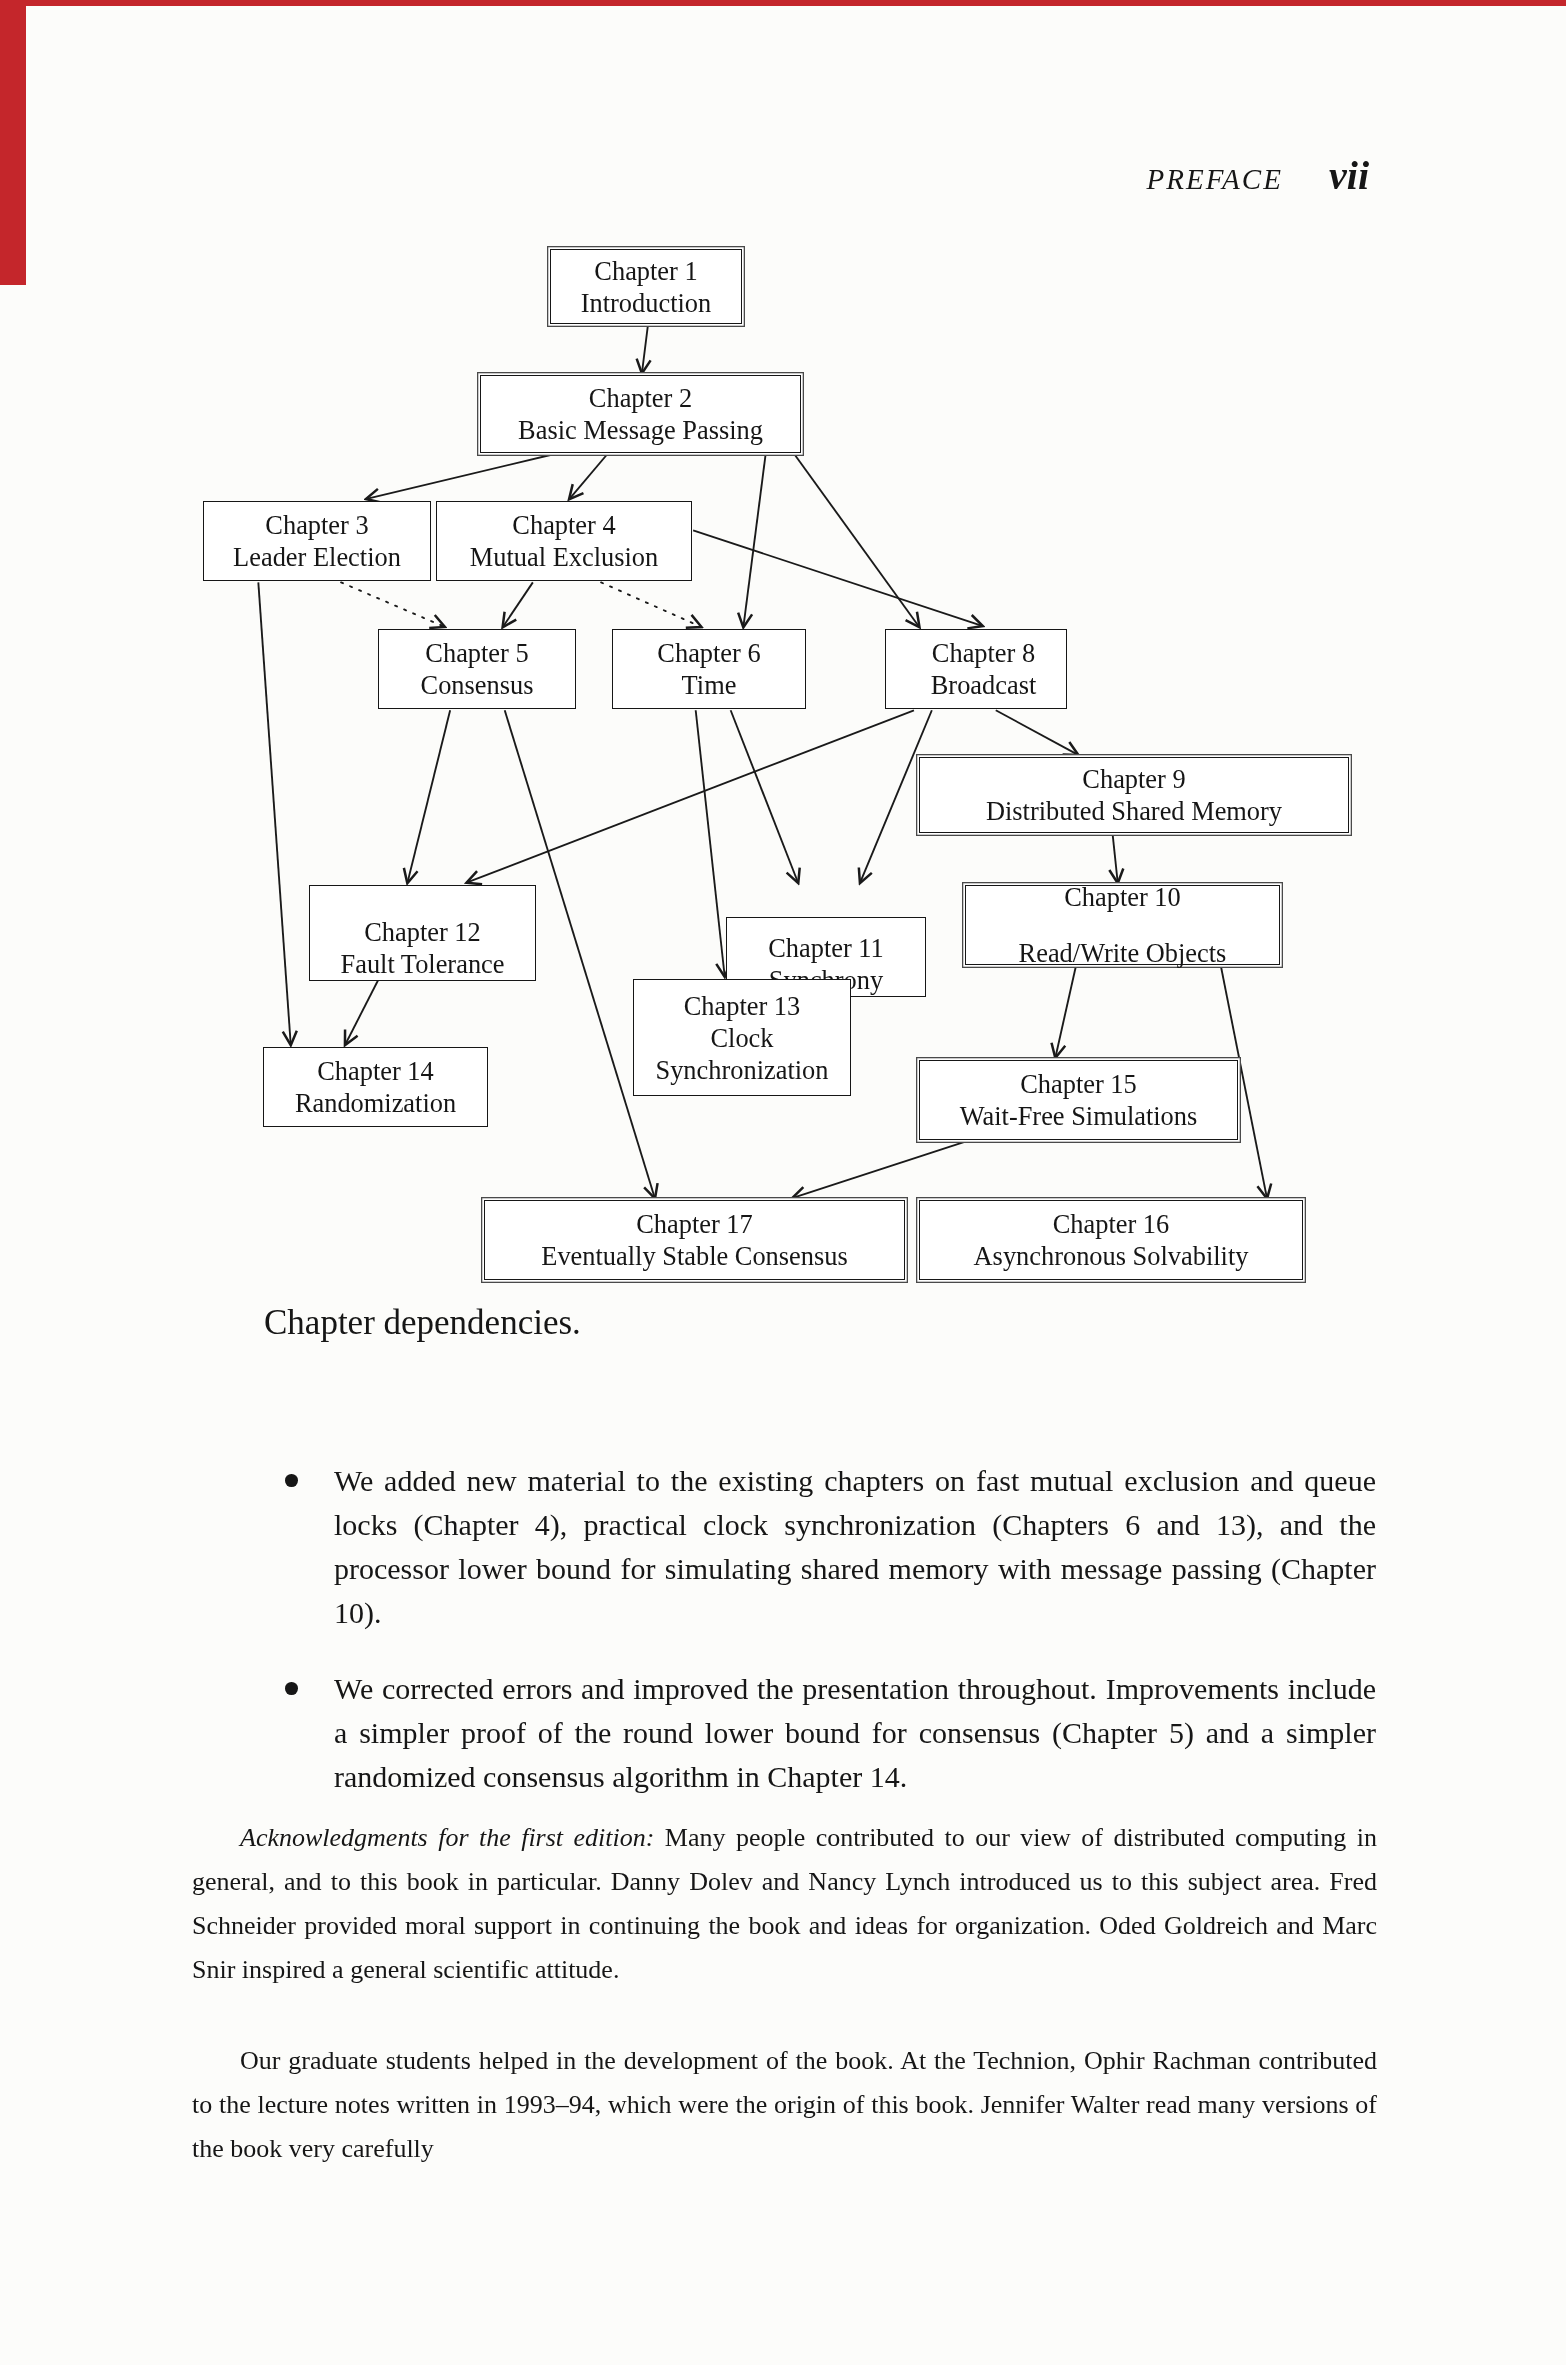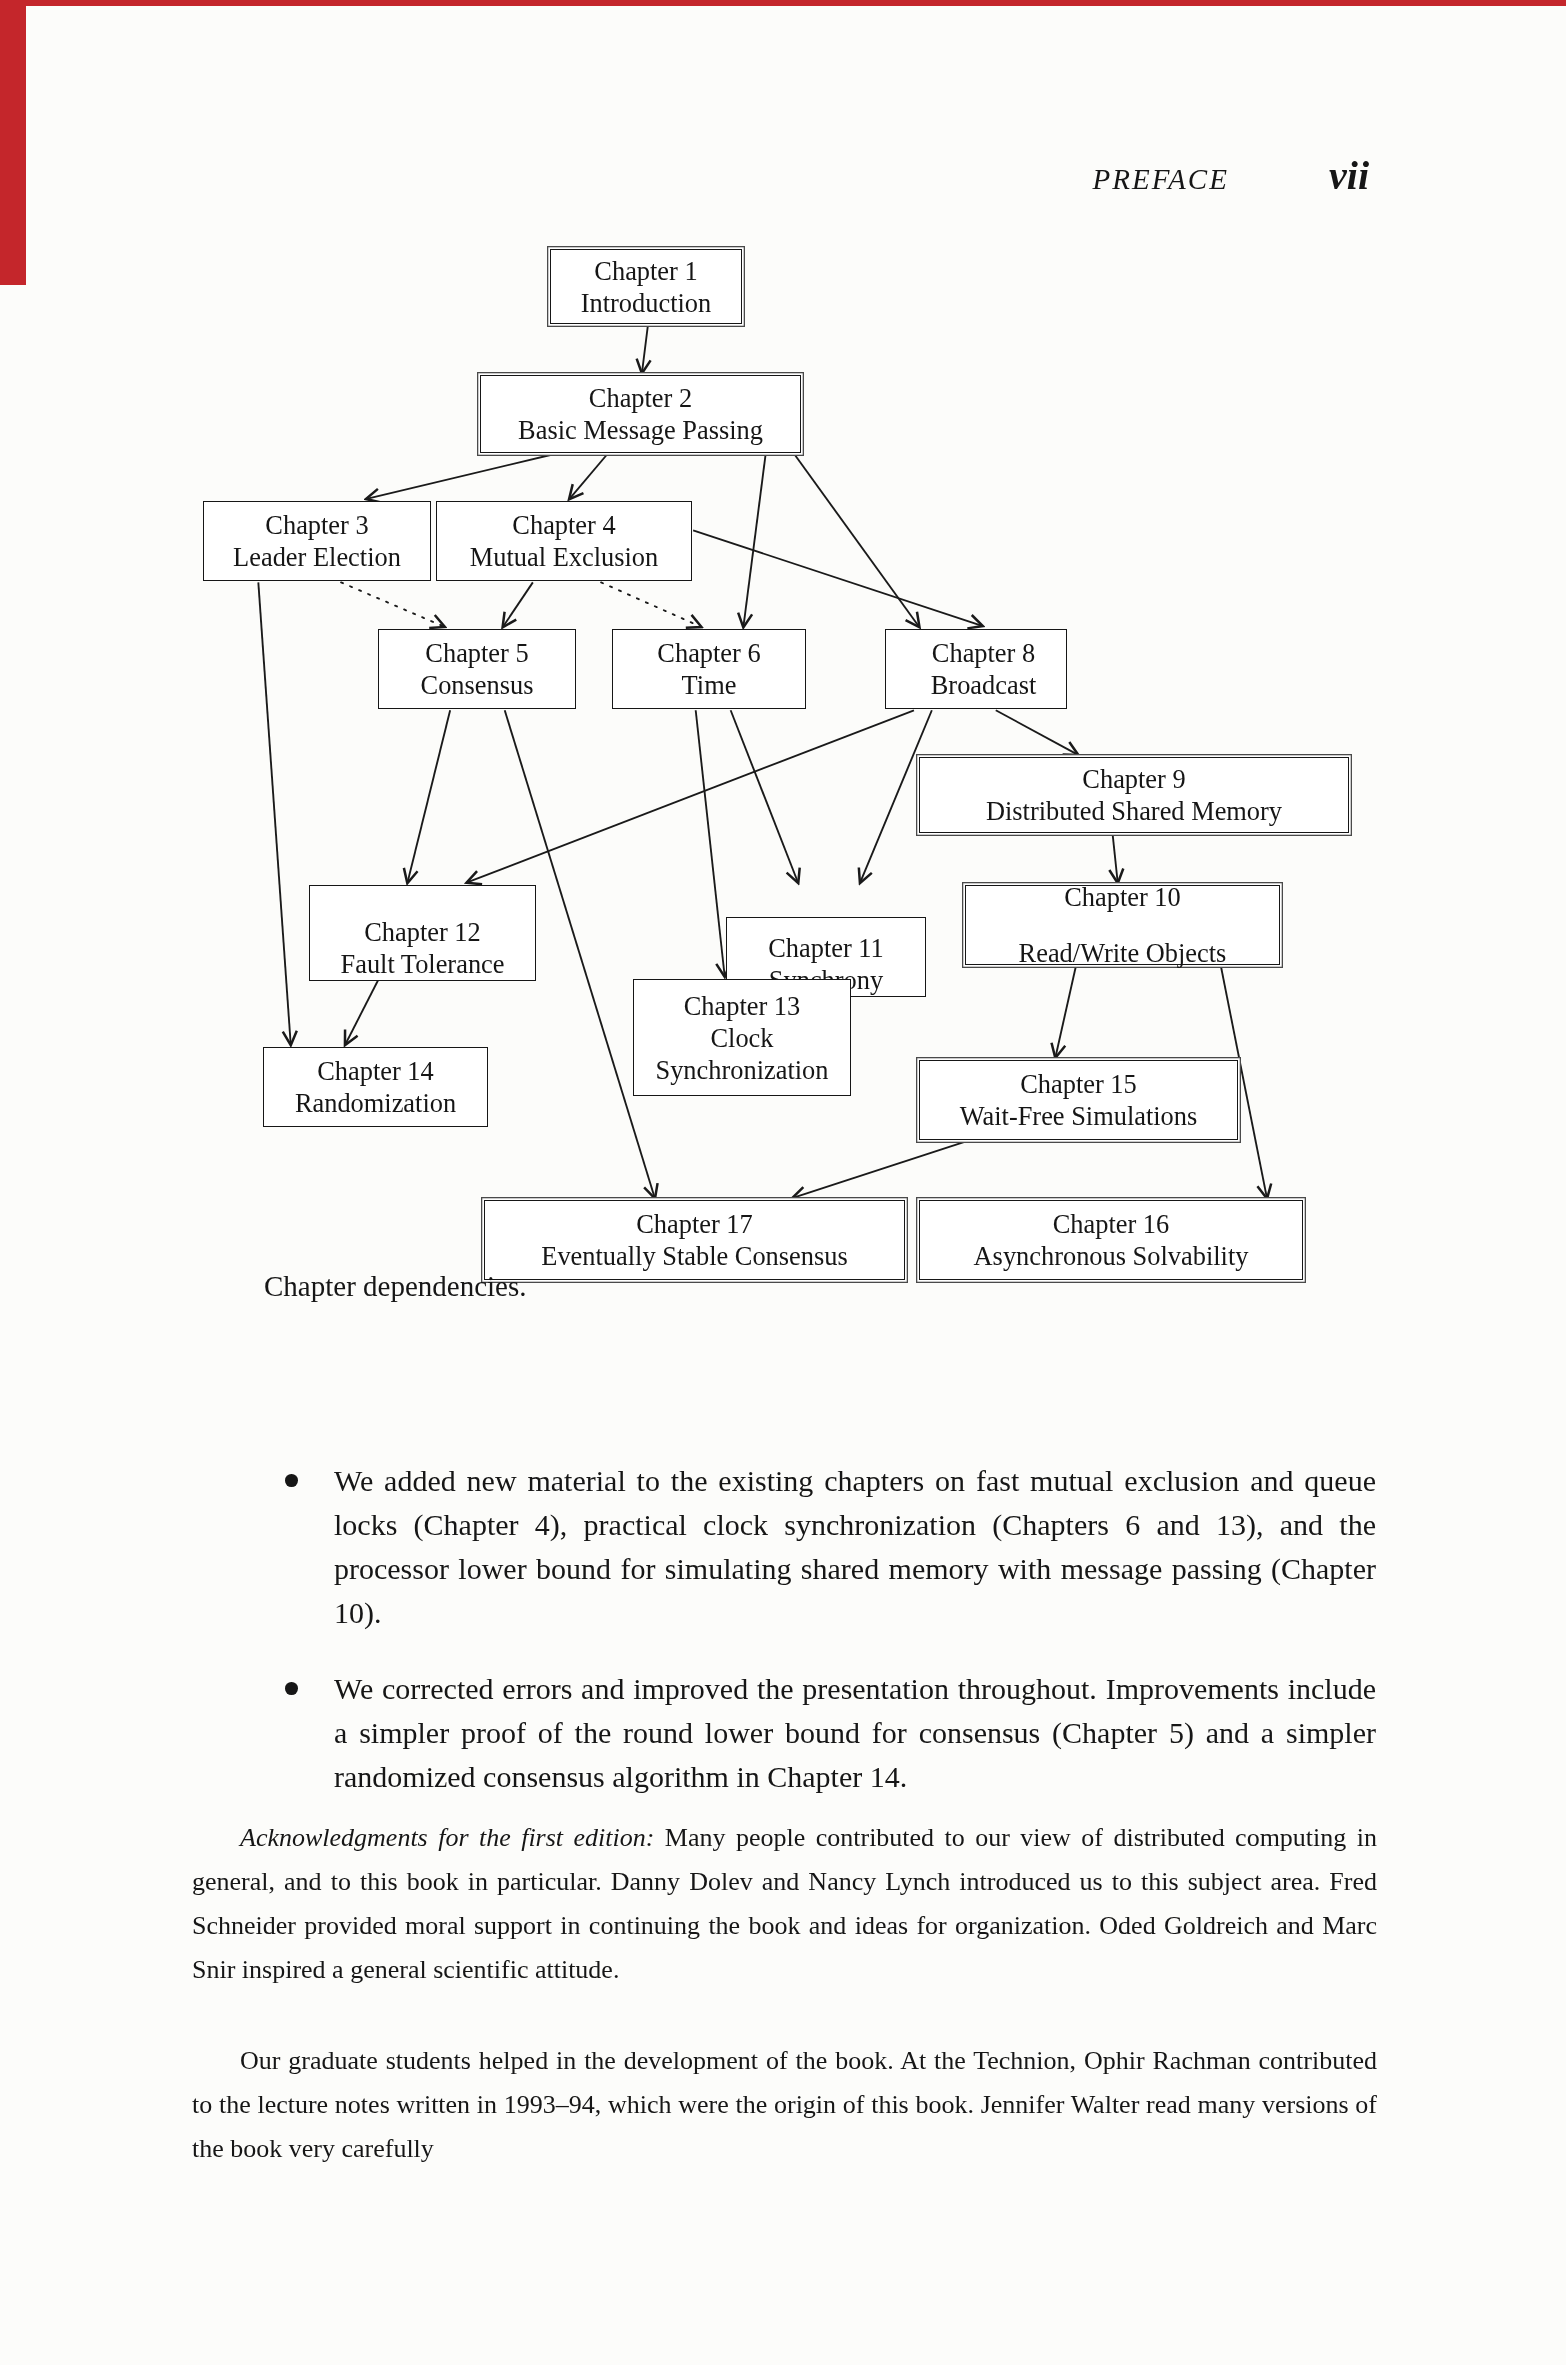--- a/index.html
+++ b/index.html
@@ -1,32 +1,32 @@
 <!DOCTYPE html>
 <html style="font-size:13.6px"><head>
 <meta charset="utf-8">
 <title>Preface page vii</title>
 <style>
   html,body{margin:0;padding:0;background:#777;}
   .page{position:relative;width:1567px;height:2366px;background:#fcfcfa;
         font-family:"Liberation Serif",serif;color:#161616;overflow:hidden;margin:0 auto;}
   .scan-top{position:absolute;left:0;top:0;width:100%;height:6px;}
   .scan-left{position:absolute;left:0;top:0;width:25.6px;height:285px;}
-  .header{position:absolute;top:152px;right:198px;display:flex;align-items:baseline;gap:100px;
+  .header{position:absolute;top:152px;right:198px;display:flex;align-items:baseline;gap:46px;
           font-size:29px;font-style:italic;}
   .preface{letter-spacing:2.1px;}
   .pagenum{font-weight:bold;font-size:40px;}
   svg.edges{position:absolute;left:0;top:0;z-index:1;pointer-events:none;}
   .edge{stroke:#1a1a1a;stroke-width:2.2;fill:none;}
   .edge.dashed{stroke-dasharray:2.5 9;stroke-linecap:round;}
   .node{position:absolute;z-index:2;background:#fff;border:1.7px solid #161616;box-sizing:border-box;
         display:flex;flex-direction:column;justify-content:center;align-items:center;text-align:center;
         font-size:26.4px;line-height:32px;white-space:nowrap;font-family:Liberation Serif, serif;}
   .node.dbl{box-shadow:0 0 0 1.7px #fff,0 0 0 3px #4a4a4a;}
-  .caption{position:absolute;left:264px;top:1270px;font-size:29px;z-index:2;}
+  .caption{position:absolute;left:264px;top:1303px;font-size:35px;z-index:2;}
   .bullet-item{position:absolute;left:334px;width:1042px;text-align:justify;
                font-size:30px;line-height:44px;z-index:2;}
   .bullet-dot{position:absolute;left:-49px;top:15.3px;width:12.8px;height:12.8px;border-radius:50%;background:#161616;}
   .para{position:absolute;left:192px;width:1185px;text-align:justify;text-indent:48px;
         font-size:26px;line-height:44px;z-index:2;}
   .lead-italic{font-style:italic;}
 </style>
 </head>
 <body>
 

